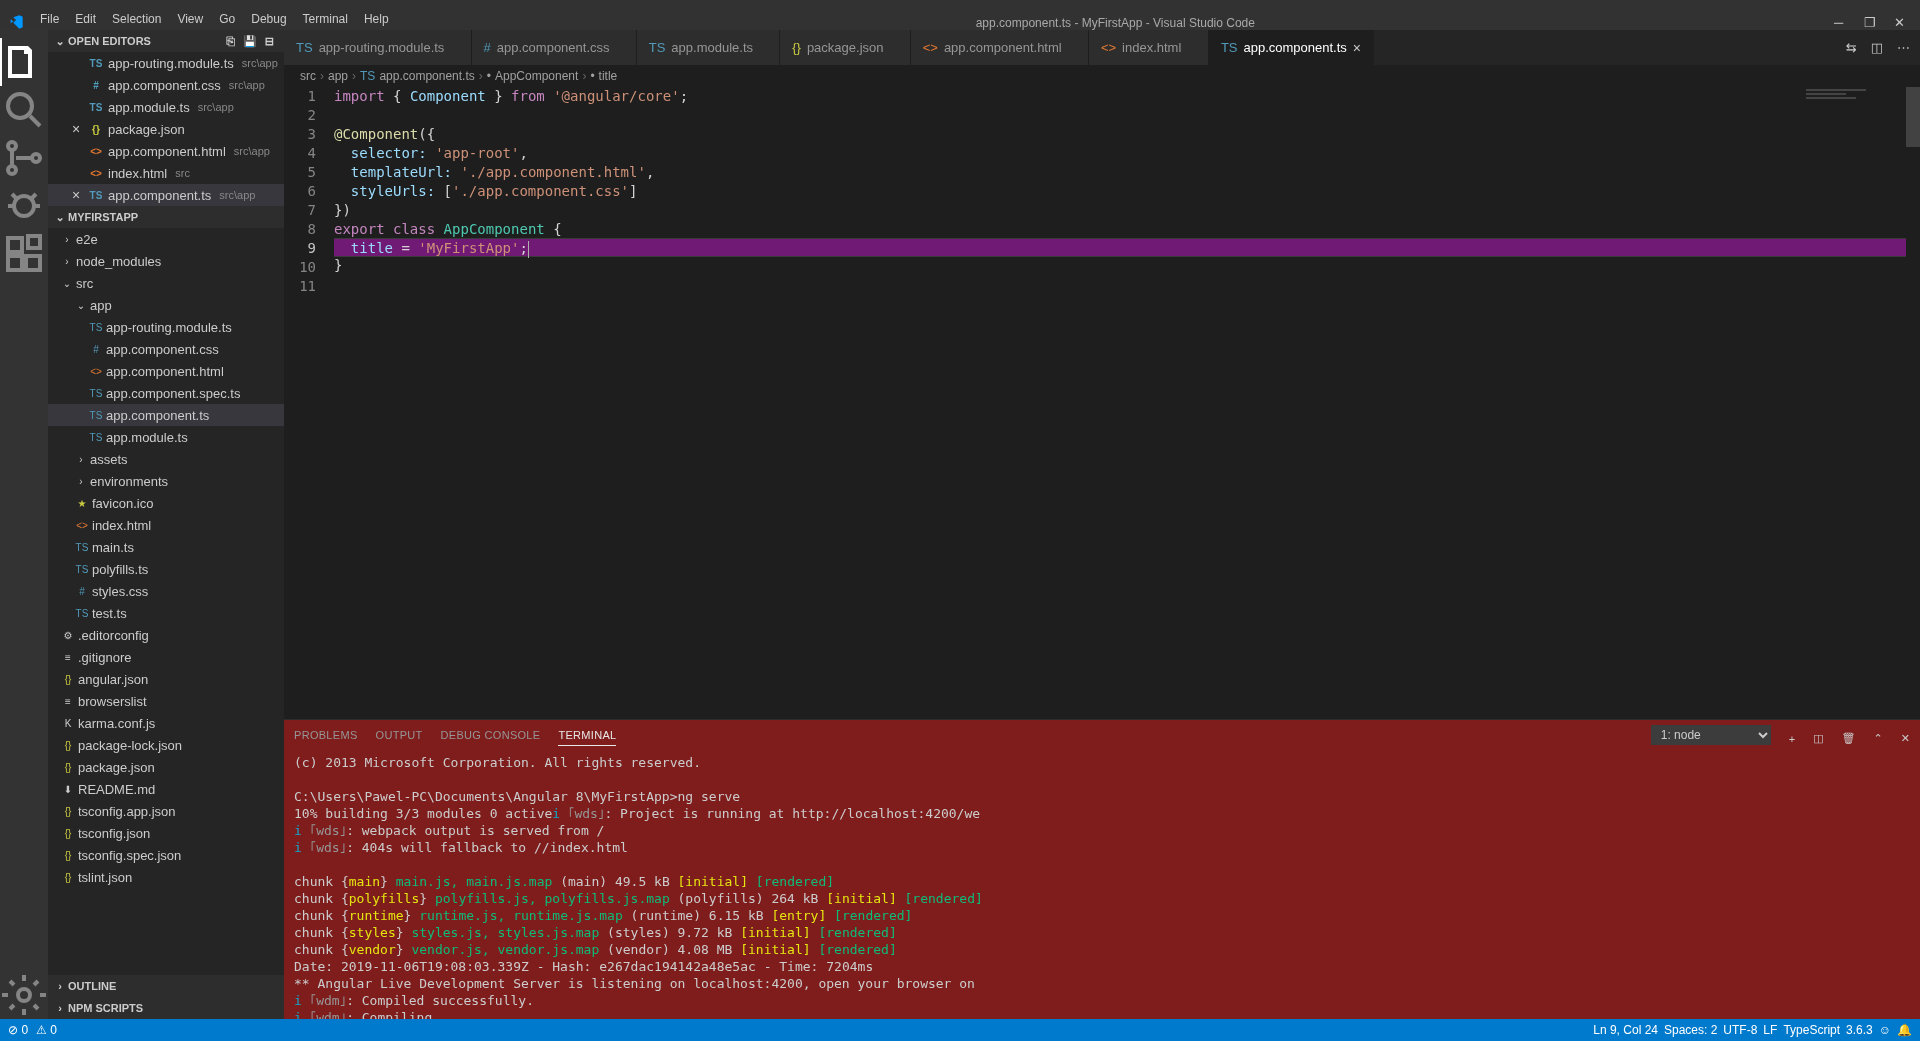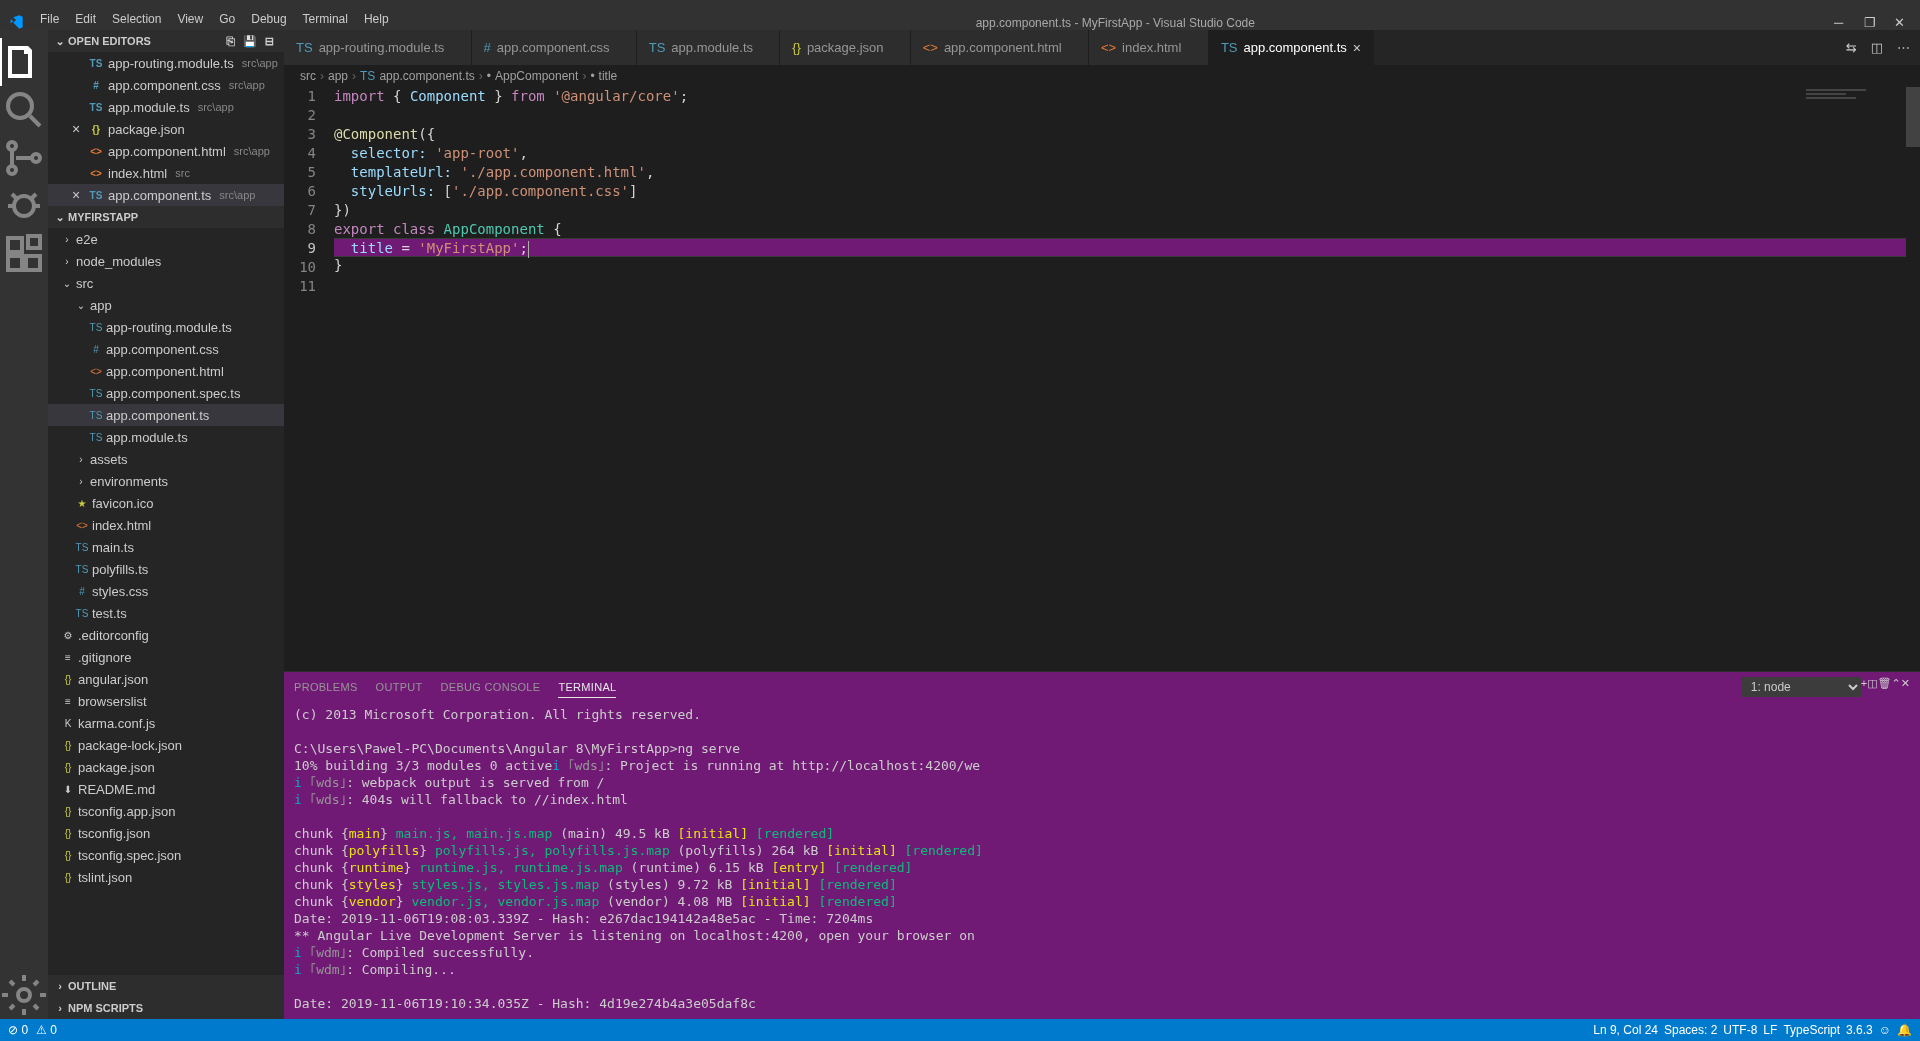--- a/index.html
+++ b/index.html
@@ -77,25 +77,25 @@
 .scrollbar-v::before { content: ''; position: absolute; top: 0; left: 0; right: 0; height: 60px; background: #424242; }
 
 .tk-keyword { color: #c586c0; }
 .tk-type { color: #4ec9b0; }
 .tk-string { color: #ce9178; }
 .tk-func { color: #dcdcaa; }
 .tk-var { color: #9cdcfe; }
 .tk-punc { color: #d4d4d4; }
 
 
-.panel { height: 348px; background: #701a75; border-top: 1px solid #2d2d2d; display: flex; flex-direction: column; }
+.panel { height: 300px; background: #7f1d1d; border-top: 1px solid #2d2d2d; display: flex; flex-direction: column; }
 .panel-tabs { height: 30px; display: flex; align-items: center; padding: 0 10px; gap: 18px; font-size: 11px; }
 .panel-tab { cursor: pointer; color: #969696; letter-spacing: 0.3px; }
 .panel-tab.active { color: #e7e7e7; border-bottom: 1px solid #e7e7e7; padding-bottom: 4px; margin-bottom: -5px; }
-.panel-actions { margin-left: auto; display: flex; align-items: flex-start; gap: 0; }
+.panel-actions { margin-left: auto; display: flex; align-items: flex-end; gap: 18px; }
 .panel-actions select { background: #3c3c3c; color: #ccc; border: none; padding: 2px 6px; font-size: 12px; width: 120px; }
 .terminal { flex: 1; overflow-y: auto; padding: 4px 10px; font-family: Consolas, monospace; font-size: 13px; line-height: 17px; }
 .terminal .t-line { white-space: pre-wrap; }
 .t-yellow { color: #e5e510; }
 .t-cyan { color: #11a8cd; }
 .t-green { color: #0dbc79; }
 .t-info { color: #969696; }
 
 
 .statusbar { height: 22px; background: #007acc; color: #fff; display: flex; align-items: center; padding: 0 8px; font-size: 12px; gap: 12px; }

